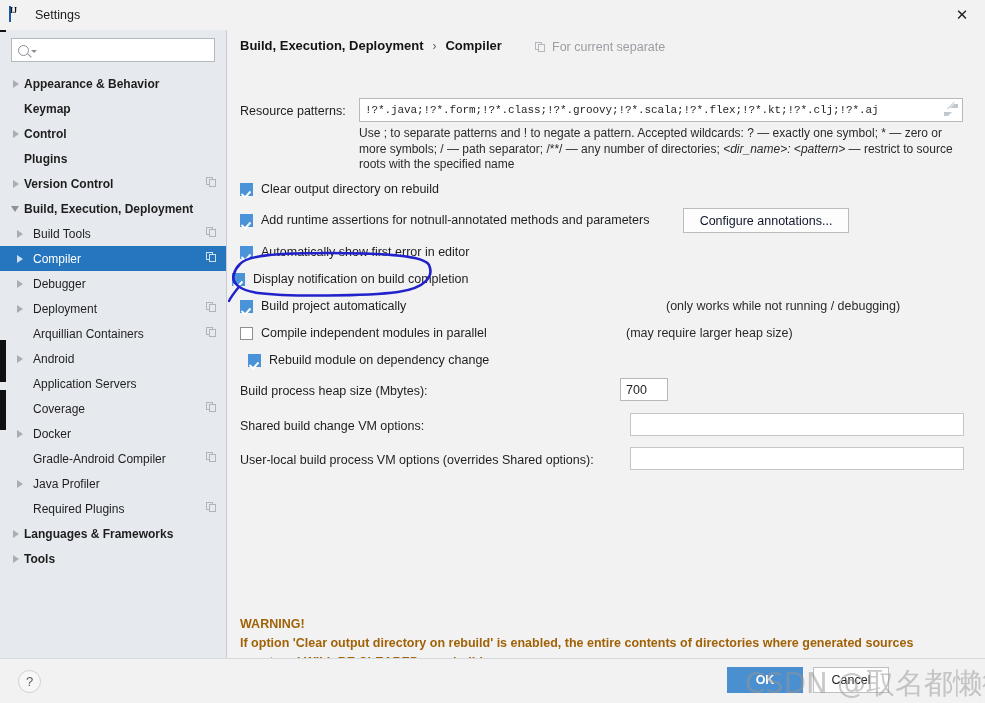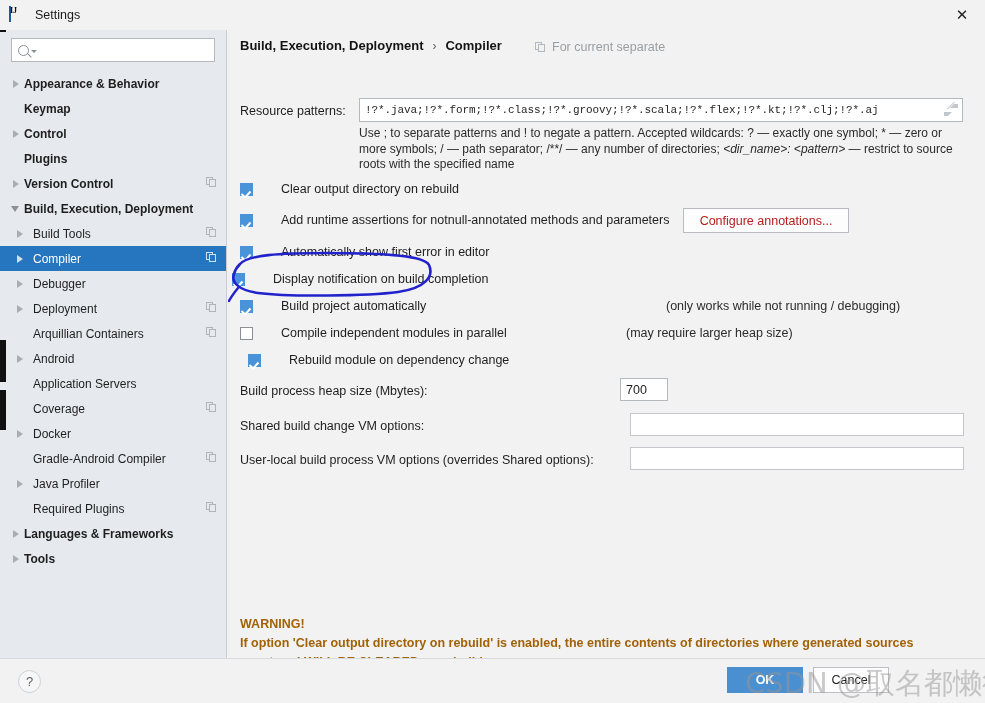--- a/index.html
+++ b/index.html
@@ -160,37 +160,37 @@
     background:#c2c7cb; transform:rotate(-45deg);
   }
 
   #hinttext {
     position:absolute; left:131px; top:96px; width:605px;
     font-size:12px; line-height:15.5px; color:#2b2b2b;
   }
   #hinttext i { font-style:italic; }
 
   
-  .cbrow { position:absolute; display:flex; align-items:center;gap:20px; }
+  .cbrow { position:absolute; display:flex; align-items:center; }
   .cb {
     width:13px; height:13px; flex:none; margin-right:8px; position:relative;
     border:1px solid #8c9095; background:#ffffff;
   }
   .cb.on { background:#4a93d9; border-color:#4a93d9; }
   .cb.on:after {
     content:""; position:absolute; left:2px; top:5px; width:4px; height:7px;
     border-right:2px solid #fff; border-bottom:2px solid #fff;
     transform:rotate(42deg); transform-origin:center;
   }
   .cbtext { font-size:12.5px; color:#1e1e1e; white-space:nowrap; }
 
   #btn-annotations {
     position:absolute; left:455px; top:178px; width:166px; height:25px;
     background:#fdfdfd; border:1px solid #b8bcc0;
-    font-size:12.5px; color:#b91c1c;
+    font-size:12.5px; color:#0f172a;
     display:flex; align-items:center; justify-content:center;
   }
 
   .sidehint { position:absolute; font-size:12.5px; color:#2b2b2b; white-space:nowrap; }
 
   #heap-field {
     position:absolute; left:392px; top:348px; width:48px; height:23px;
     background:#ffffff; border:1px solid #b4b9bd;
     display:flex; align-items:center; padding-left:5px; font-size:12.5px;
   }

